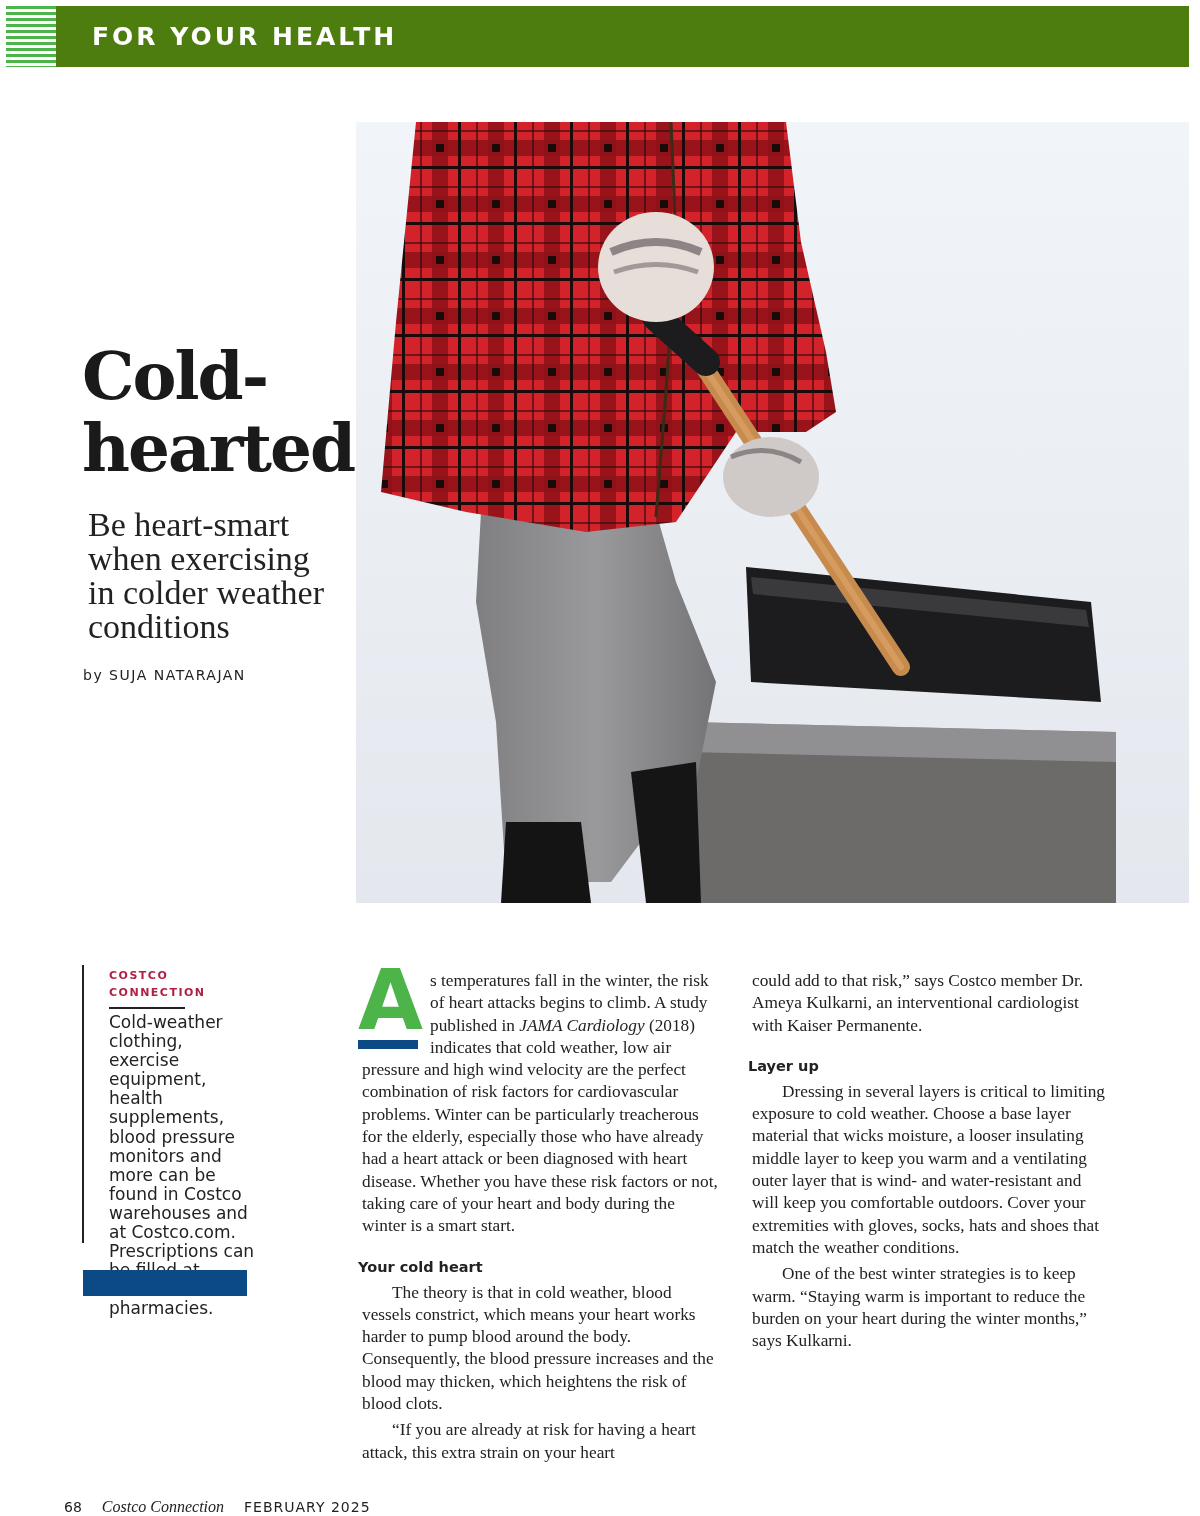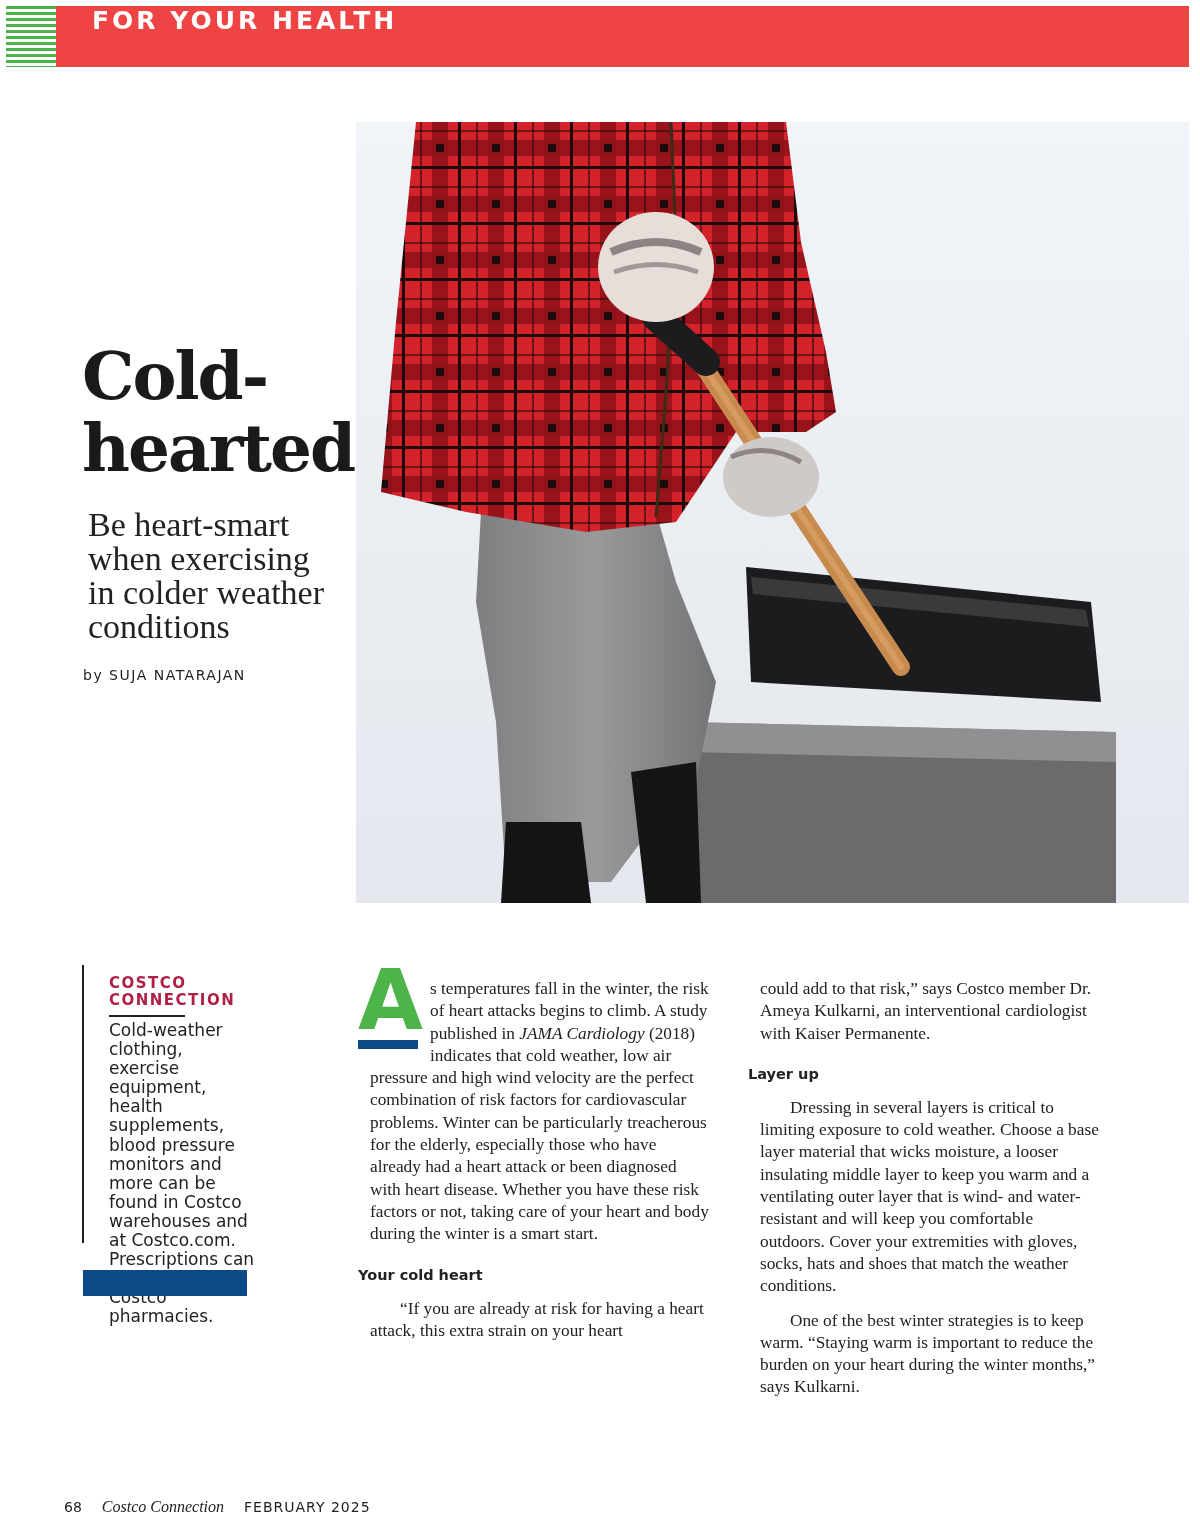--- a/index.html
+++ b/index.html
@@ -1,38 +1,38 @@
 <!DOCTYPE html>
 <html><head>
 <meta charset="utf-8">
 <style>
   html, body { margin: 0; padding: 0; background: #ffffff; }
   body { width: 1200px; height: 1516px; position: relative; overflow: hidden; font-family: "DejaVu Serif", serif; color: #1e1e1e; }
 
   .banner { position: absolute; left: 6px; top: 6px; width: 1183px; height: 61px; display: flex; }
   .banner-stripes { width: 50px; height: 61px; background: repeating-linear-gradient(to bottom, #4cb448 0px, #4cb448 3px, #ffffff 3px, #ffffff 6px); }
-  .banner-bar { flex: 1; background: #ef4444; display: flex; padding-left: 36px; }
+  .banner-bar { flex: 1; background: #4d7c0f; display: flex; align-items: center; padding-left: 36px; }
   .banner-title { color: #ffffff; font-family: "DejaVu Sans", sans-serif; font-weight: bold; font-size: 25px; letter-spacing: 3px; }
 
   .photo { position: absolute; left: 356px; top: 122px; width: 833px; height: 781px; overflow: hidden;
            background: linear-gradient(180deg, #eef1f5 0%, #e8ecf1 60%, #e3e7ec 100%); }
   .photo svg { display: block; }
 
   .headline { position: absolute; left: 82px; top: 340px; margin: 0; font-family: "DejaVu Serif", serif; font-weight: bold; font-size: 66px; line-height: 72px; letter-spacing: -2px; color: #1a1a1a; }
   .dek { position: absolute; left: 88px; top: 508px; width: 250px; margin: 0; font-family: "Liberation Serif", serif; font-size: 34px; line-height: 34px; color: #222; }
   .byline { position: absolute; left: 83px; top: 667px; font-family: "DejaVu Sans", sans-serif; font-size: 14px; letter-spacing: 1.5px; color: #222; }
 
   .sidebar { position: absolute; left: 82px; top: 965px; width: 175px; border-left: 2px solid #222; padding-left: 25px; height: 278px; box-sizing: border-box; }
-  .sidebar-title { font-family: "DejaVu Sans", sans-serif; font-weight: bold; font-size: 15px; line-height: 17px; letter-spacing: 1.5px; color: #b01f44; margin-top: 10px; }
+  .sidebar-title { font-family: "DejaVu Sans", sans-serif; font-weight: bold; font-size: 11px; line-height: 17px; letter-spacing: 1.5px; color: #b01f44; margin-top: 2px; }
   .sidebar-rule { width: 76px; height: 2px; background: #222; margin: 6px 0 4px 0; }
   .sidebar-body { font-family: "DejaVu Sans", sans-serif; font-size: 17px; line-height: 19.1px; color: #222; }
   .sidebar-block { position: absolute; left: 83px; top: 1270px; width: 164px; height: 26px; background: #0c4a86; }
 
   .col { position: absolute; font-family: "Liberation Serif", serif; font-size: 17.3px; line-height: 22.3px; color: #222; }
-  .col p { margin: 12px; }
+  .col p { margin: 4px; }
   .col p.indent { text-indent: 30px; }
   .col .subhead { font-family: "DejaVu Sans", sans-serif; font-weight: bold; font-size: 14.5px; line-height: 22px; margin-top: 18px; }
   .col1 { left: 358px; top: 966px; width: 365px; }
   .col2 { left: 748px; top: 966px; width: 365px; }
 
   .dropcap-wrap { float: left; width: 72px; height: 90px; position: relative; margin-right: 0; }
   .dropcap { position: absolute; left: 0; top: -8px; font-family: "DejaVu Sans", sans-serif; font-weight: bold; font-size: 84px; line-height: 84px; color: #4cb448; }
   .dropcap-bar { position: absolute; left: 0; top: 74px; width: 60px; height: 9px; background: #0c4a86; }
 
   .footer { position: absolute; left: 64px; top: 1498px; font-size: 14px; display: flex; align-items: baseline; gap: 20px; color: #222; }
@@ -120,20 +120,21 @@
 </div>
 <div class="sidebar-block"></div>
 
 <div class="col col1">
   <div class="dropcap-wrap">
     <span class="dropcap">A</span>
     <span class="dropcap-bar"></span>
   </div>
   <p><span>s temperatures fall in the winter, the risk of heart attacks begins to climb. A study published in </span><i>JAMA Cardiology</i><span> (2018) indicates that cold weather, low air pressure and high wind velocity are the perfect combination of risk factors for cardiovascular problems. Winter can be particularly treacherous for the elderly, especially those who have already had a heart attack or been diagnosed with heart disease. Whether you have these risk factors or not, taking care of your heart and body during the winter is a smart start.</span></p>
   <div class="subhead">Your cold heart</div>
+  <p class="indent">The theory is that in cold weather, blood vessels constrict, which means your heart works harder to pump blood around the body. Consequently, the blood pressure increases and the blood may thicken, which heightens the risk of blood clots.</p>
   <p class="indent">“If you are already at risk for having a heart attack, this extra strain on your heart</p>
 </div>
 
 <div class="col col2">
   <p>could add to that risk,” says Costco member Dr. Ameya Kulkarni, an interventional cardiologist with Kaiser Permanente.</p>
   <div class="subhead">Layer up</div>
   <p class="indent">Dressing in several layers is critical to limiting exposure to cold weather. Choose a base layer material that wicks moisture, a looser insulating middle layer to keep you warm and a ventilating outer layer that is wind- and water-resistant and will keep you comfortable outdoors. Cover your extremities with gloves, socks, hats and shoes that match the weather conditions.</p>
   <p class="indent">One of the best winter strategies is to keep warm. “Staying warm is important to reduce the burden on your heart during the winter months,” says Kulkarni.</p>
 </div>
 

